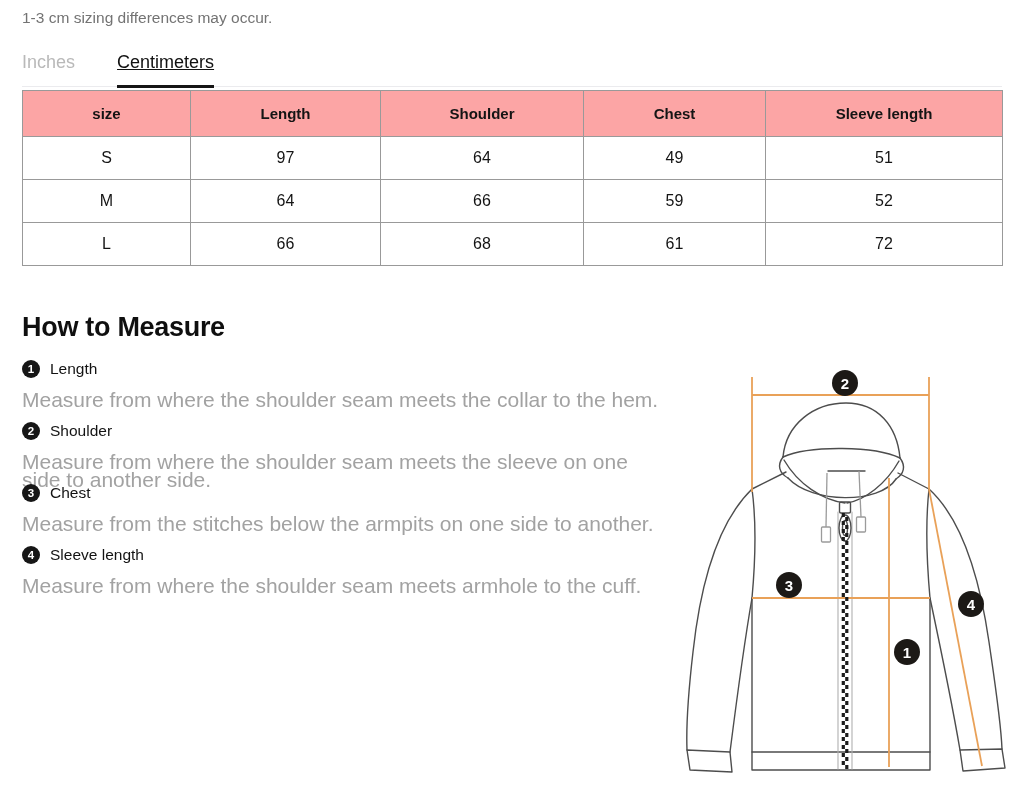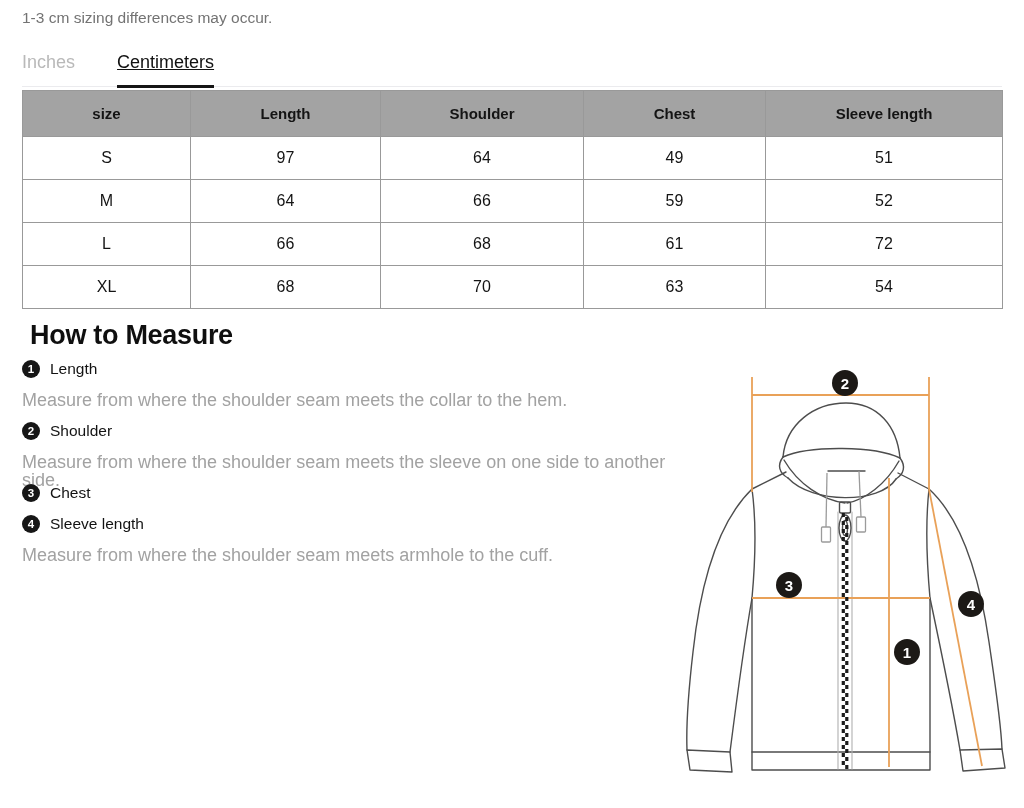--- a/index.html
+++ b/index.html
@@ -6,28 +6,28 @@
   body{
     width:1024px;height:808px;background:#ffffff;position:relative;
     font-family:"Liberation Sans", sans-serif;overflow:hidden;color:#131313;
   }
   .note{position:absolute;left:22px;top:9px;font-size:15.5px;color:#737373;}
   .tabs-wrap{position:absolute;left:22px;top:39px;width:980px;border-bottom:1px solid #ebebee;display:flex;gap:42px;margin-top:13px;}
   .tab{font-size:18px;line-height:21px;padding-bottom:12px;border-bottom:3px solid transparent;margin-bottom:-2px;color:#b9b9b9;cursor:pointer;}
   .tab.active{color:#111111;border-bottom-color:#161616;font-weight:500;text-decoration:underline;}
   table.size-table{position:absolute;left:22px;top:90px;width:980px;border-collapse:collapse;table-layout:fixed;}
   .size-table th,.size-table td{border:1px solid #999999;text-align:center;vertical-align:middle;color:#141414;}
-  .size-table th{background:#a3a3a3;font-size:15px;font-weight:700;height:43px;}
+  .size-table th{background:#fca5a5;font-size:15px;font-weight:700;height:43px;}
   .size-table td{font-size:16px;font-weight:400;height:40px;background:#ffffff;}
-  h2.htm-title{position:absolute;left:22px;top:312px;margin:8px;font-size:27px;line-height:31px;font-weight:700;color:#0f0f0f;letter-spacing:-0.3px;}
+  h2.htm-title{position:absolute;left:22px;top:312px;margin:0;font-size:27px;line-height:31px;font-weight:700;color:#0f0f0f;letter-spacing:-0.3px;}
   .measure-list{position:absolute;left:22px;top:360px;width:645px;}
   .m-title{display:flex;align-items:center;gap:10px;height:18px;margin-bottom:13px;}
   .m-badge{width:18px;height:18px;border-radius:50%;background:#161616;color:#ffffff;font-size:11.5px;font-weight:700;display:flex;align-items:center;justify-content:center;flex:0 0 18px;}
   .m-label{font-size:15.5px;font-weight:500;color:#131313;}
-  .m-desc{font-size:18px;color:#a2a2a2;height:18px;line-height:18px;margin-bottom:13px;}
+  .m-desc{font-size:21px;color:#a2a2a2;height:18px;line-height:18px;margin-bottom:13px;}
   .diagram{position:absolute;left:660px;top:360px;width:364px;height:430px;}
   .badge-num{font-family:"Liberation Sans", sans-serif;font-size:15px;font-weight:700;}
 </style>
 </head>
 <body>
 
 <div class="note">1-3 cm sizing differences may occur.</div>
 
 <div class="tabs-wrap">
   <div class="tab">Inches</div>
@@ -66,27 +66,20 @@
       <td>59</td>
       <td>52</td>
     </tr>
     <tr>
       <td>L</td>
       <td>66</td>
       <td>68</td>
       <td>61</td>
       <td>72</td>
     </tr>
-    <tr>
-      <td>XL</td>
-      <td>68</td>
-      <td>70</td>
-      <td>63</td>
-      <td>54</td>
-    </tr>
   </tbody>
 </table>
 
 <h2 class="htm-title">How to Measure</h2>
 
 <div class="measure-list">
   <div class="m-item">
     <div class="m-title">
       <span class="m-badge">1</span>
       <span class="m-label">Length</span>
@@ -98,20 +91,21 @@
       <span class="m-badge">2</span>
       <span class="m-label">Shoulder</span>
     </div>
     <div class="m-desc">Measure from where the shoulder seam meets the sleeve on one side to another side.</div>
   </div>
   <div class="m-item">
     <div class="m-title">
       <span class="m-badge">3</span>
       <span class="m-label">Chest</span>
     </div>
+    <div class="m-desc">Measure from the stitches below the armpits on one side to another.</div>
   </div>
   <div class="m-item">
     <div class="m-title">
       <span class="m-badge">4</span>
       <span class="m-label">Sleeve length</span>
     </div>
     <div class="m-desc">Measure from where the shoulder seam meets armhole to the cuff.</div>
   </div>
 </div>
 

